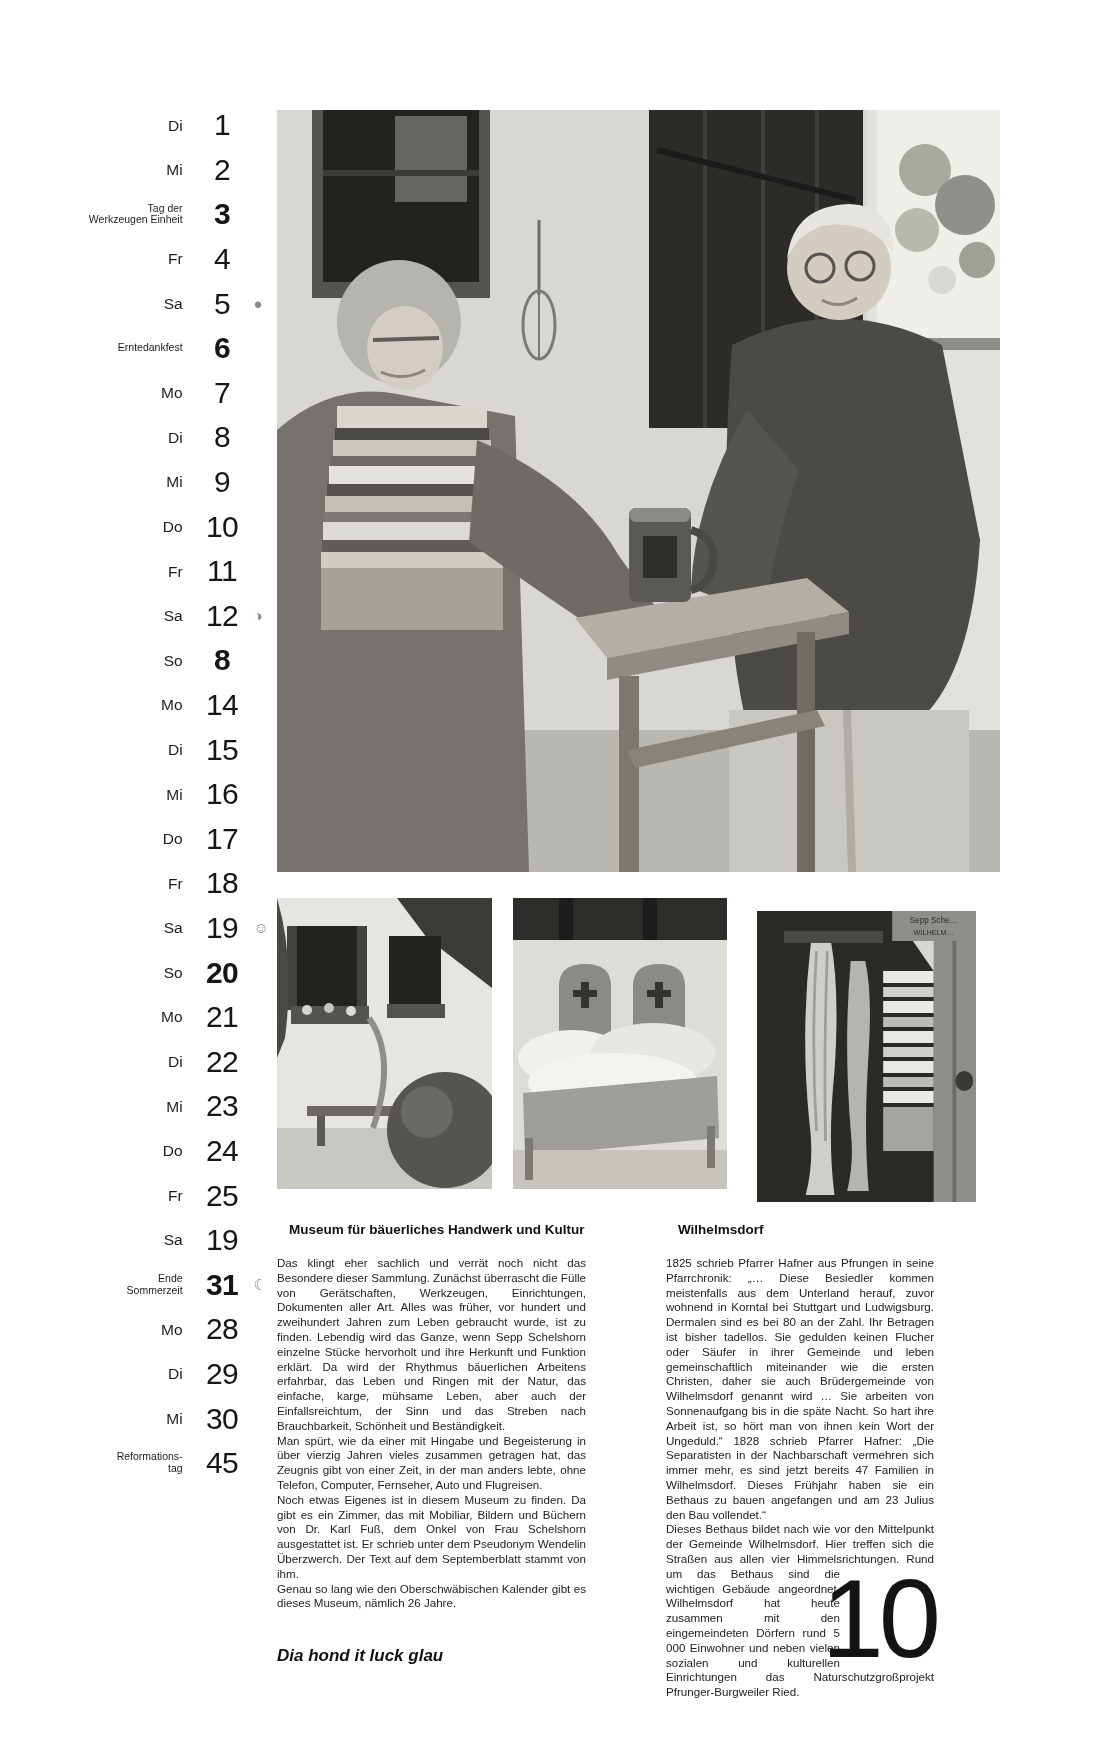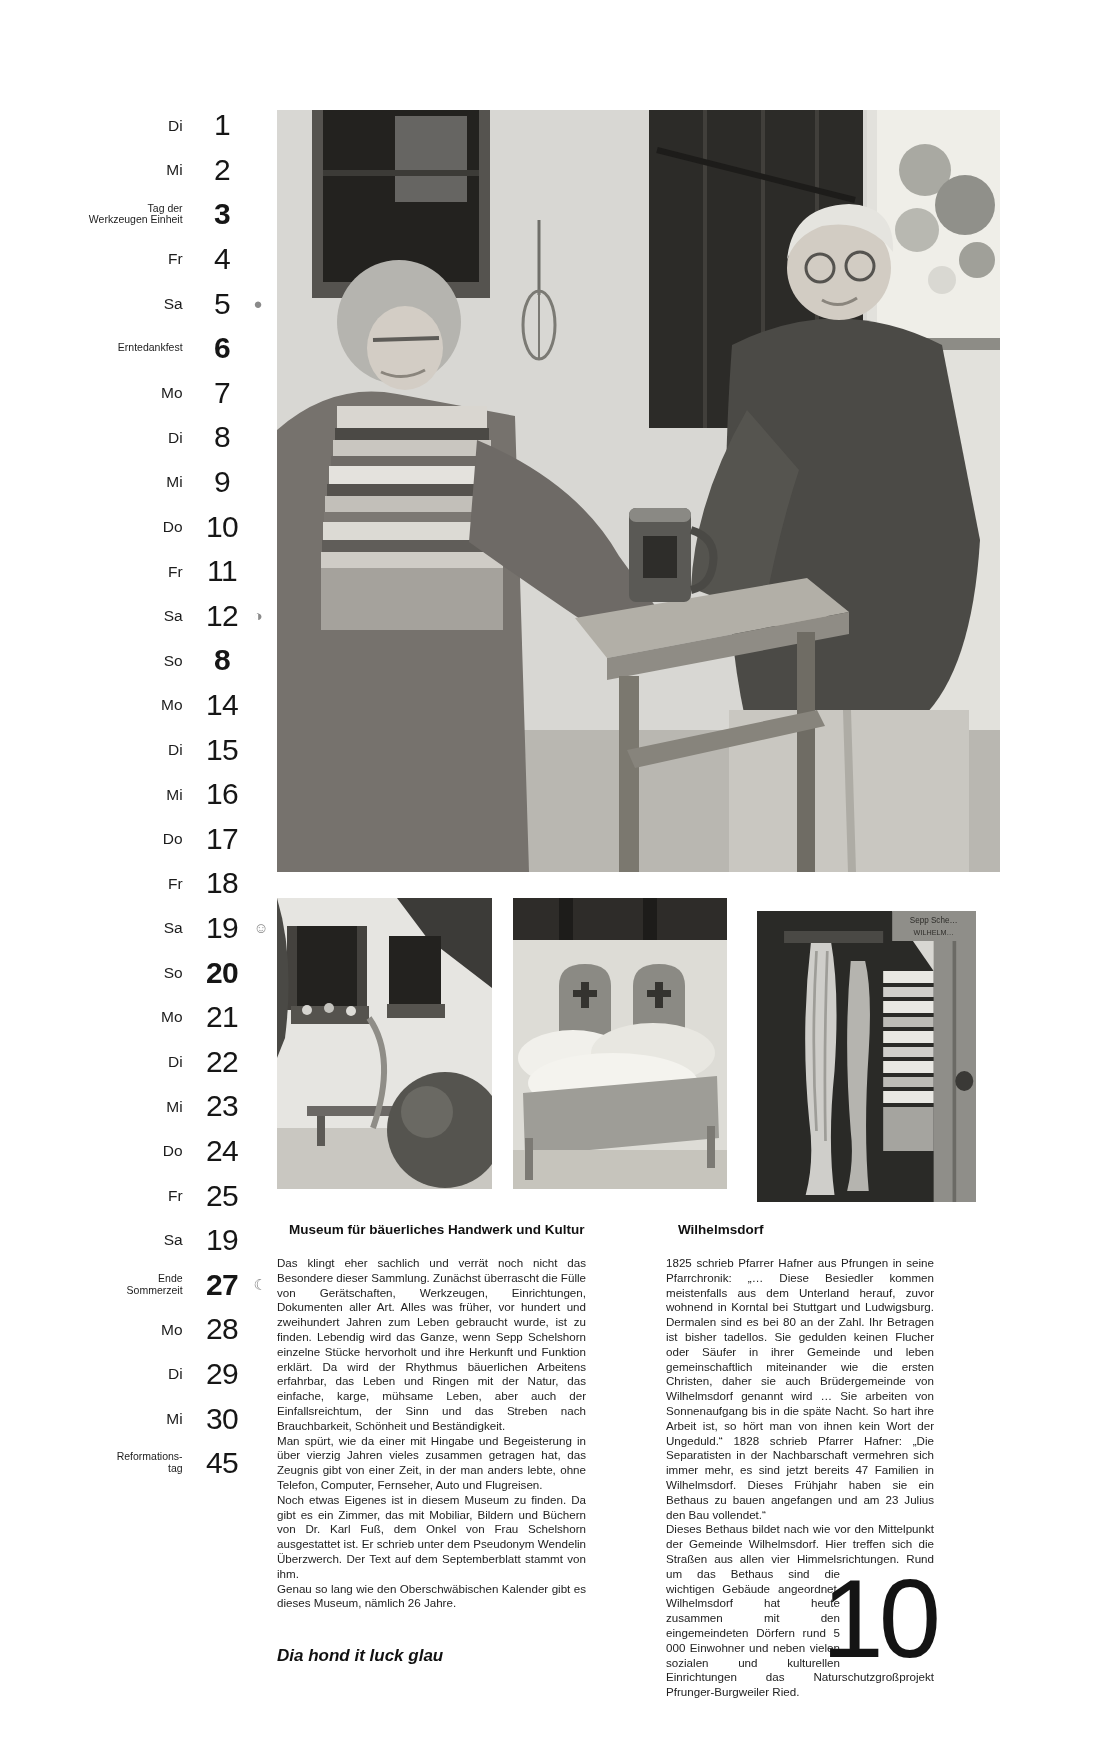--- a/index.html
+++ b/index.html
@@ -213,21 +213,21 @@
 
       <div class="cal-row">
         <span class="daylabel">Sa</span>
         <span class="num">19</span>
         <span class="moon"></span>
       </div>
 
       <div class="cal-row">
         <span class="daylabel small">Ende
 Sommerzeit</span>
-        <span class="num bold">27</span>
+        <span class="num bold">31</span>
         <span class="moon">☾</span>
       </div>
 
       <div class="cal-row">
         <span class="daylabel">Mo</span>
         <span class="num">28</span>
         <span class="moon"></span>
       </div>
 
       <div class="cal-row">

